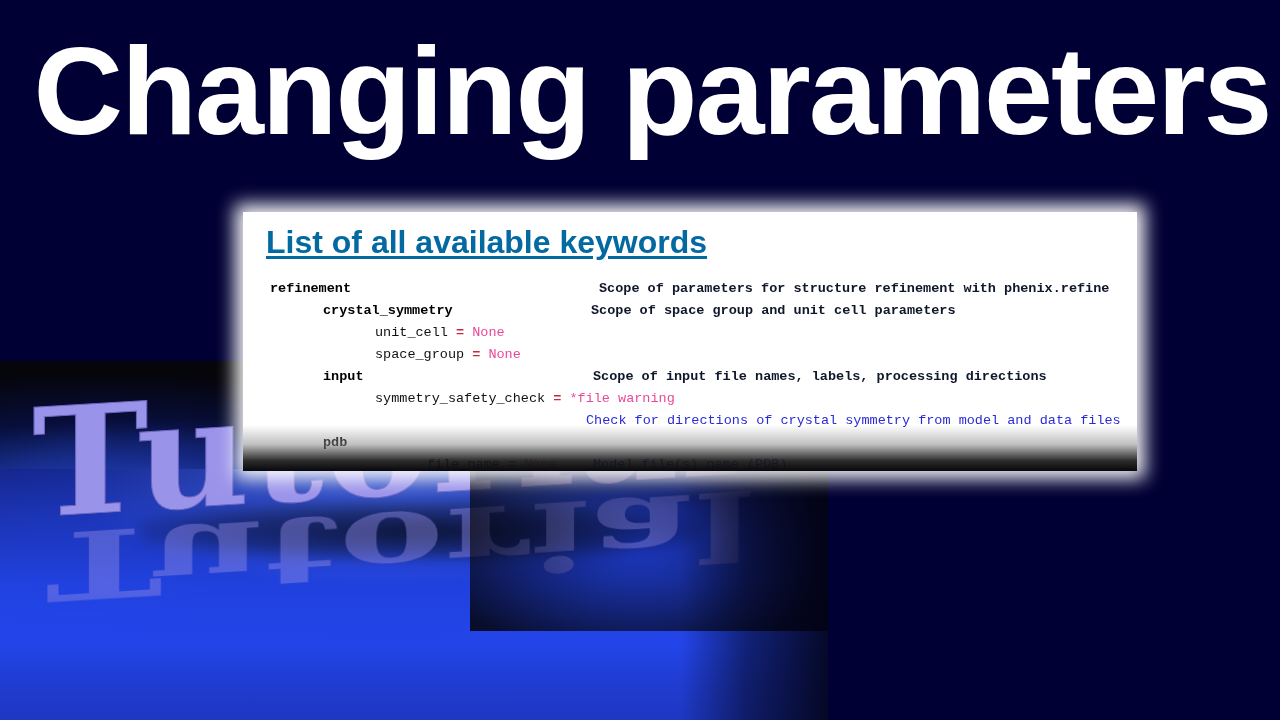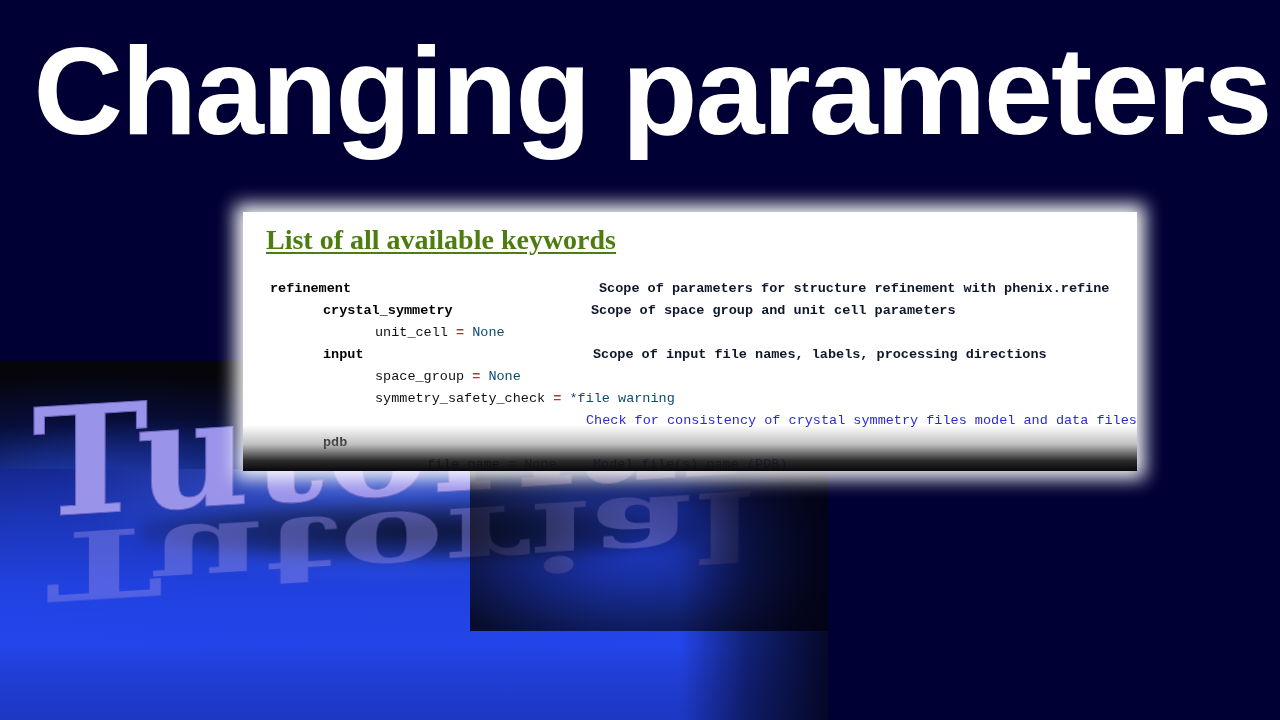--- a/index.html
+++ b/index.html
@@ -183,24 +183,24 @@
     background: linear-gradient(to bottom,
        rgba(255,255,255,0) 0%, rgba(140,140,140,0.55) 42%,
        rgba(25,25,25,0.92) 78%, rgba(8,8,12,1) 100%);
     pointer-events: none;
   }
 
   .panel-heading {
     position: absolute;
     left: 23px;
     top: 12px;
-    font-family: Liberation Serif, serif;
-    font-weight: 700;
-    font-size: 28px;
-    color: #4d7c0f;
+    font-family: Liberation Sans, sans-serif;
+    font-weight: 700;
+    font-size: 32px;
+    color: #0369a1;
     text-decoration: underline;
     text-underline-offset: 3px;
     white-space: nowrap;
   }
 
   .kw-list {
     position: absolute;
     left: 0;
     top: 58px;
     width: 894px;
@@ -217,21 +217,21 @@
   .kw-name {
     position: absolute;
     font-weight: 700;
     color: #000000;
   }
   .kw-param {
     position: absolute;
     color: #111111;
   }
   .kw-eq { color: #c8283c; font-weight: 700; }
-  .kw-val { color: #0c4a6e; text-align: center; }
+  .kw-val { color: #ec4899; text-align: center; }
   .kw-doc {
     position: absolute;
     color: #0f172a;
     font-weight: 700;
   }
   .kw-doc-plain {
     position: absolute;
     color: #2a2ad8;
     font-weight: 400;
   }
@@ -265,31 +265,31 @@
             <span class="kw-doc" style="left: 356px;">Scope of parameters for structure refinement with phenix.refine</span>
           </div>
           <div class="kw-row">
             <span class="kw-name" style="left: 80px;">crystal_symmetry</span>
             <span class="kw-doc" style="left: 348px;">Scope of space group and unit cell parameters</span>
           </div>
           <div class="kw-row">
             <span class="kw-param" style="left: 132px;"><span>unit_cell </span><span class="kw-eq">= </span><span class="kw-val">None</span></span>
           </div>
           <div class="kw-row">
+            <span class="kw-param" style="left: 132px;"><span>space_group </span><span class="kw-eq">= </span><span class="kw-val">None</span></span>
+          </div>
+          <div class="kw-row">
             <span class="kw-name" style="left: 80px;">input</span>
             <span class="kw-doc" style="left: 350px;">Scope of input file names, labels, processing directions</span>
           </div>
           <div class="kw-row">
-            <span class="kw-param" style="left: 132px;"><span>space_group </span><span class="kw-eq">= </span><span class="kw-val">None</span></span>
-          </div>
-          <div class="kw-row">
             <span class="kw-param" style="left: 132px;"><span>symmetry_safety_check </span><span class="kw-eq">= </span><span class="kw-val">*file warning</span></span>
           </div>
           <div class="kw-row">
-            <span class="kw-doc-plain" style="left: 343px;">Check for consistency of crystal symmetry files model and data files</span>
+            <span class="kw-doc-plain" style="left: 343px;">Check for directions of crystal symmetry from model and data files</span>
           </div>
           <div class="kw-row">
             <span class="kw-name" style="left: 80px;">pdb</span>
           </div>
           <div class="kw-row">
             <span class="kw-param" style="left: 184px;"><span>file_name </span><span class="kw-eq">= </span><span class="kw-val">None</span></span>
             <span class="kw-doc-plain" style="left: 350px;">Model file(s) name (PDB)</span>
           </div>
         </div>
       <div class="panel-bottom-fade"></div>

